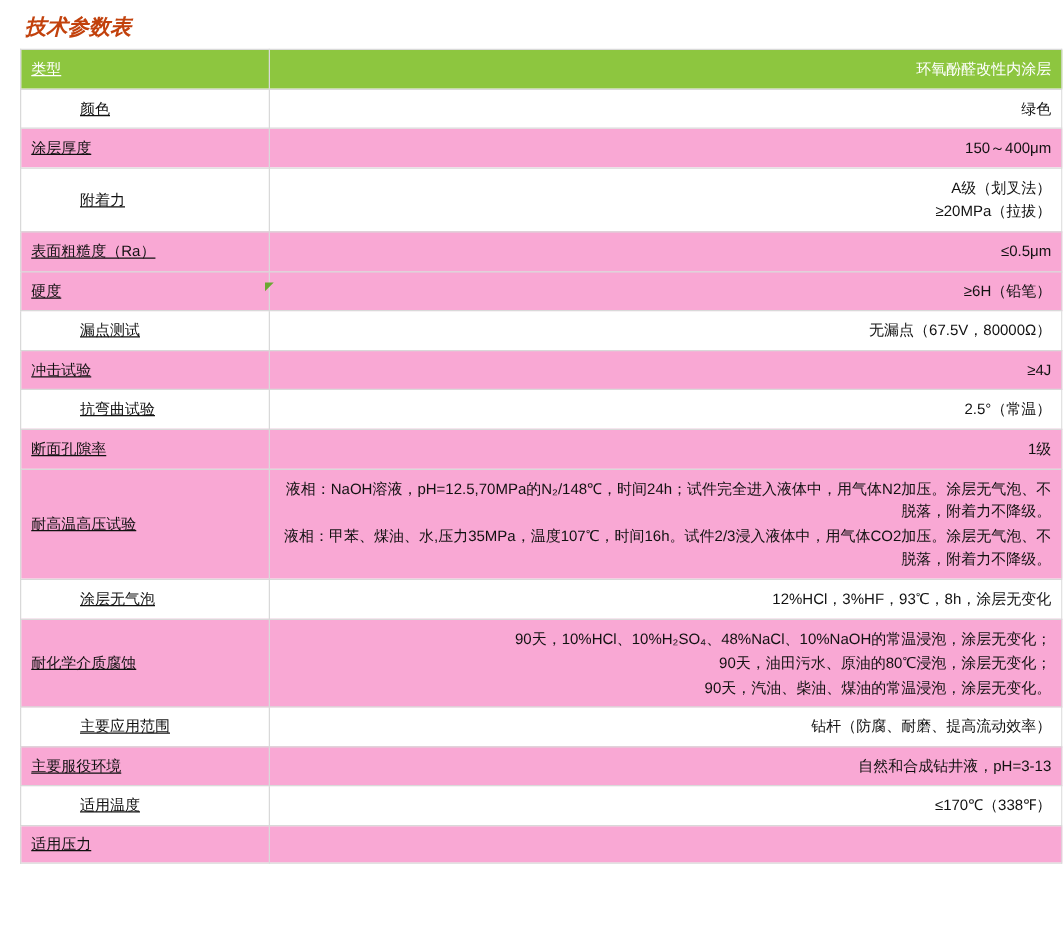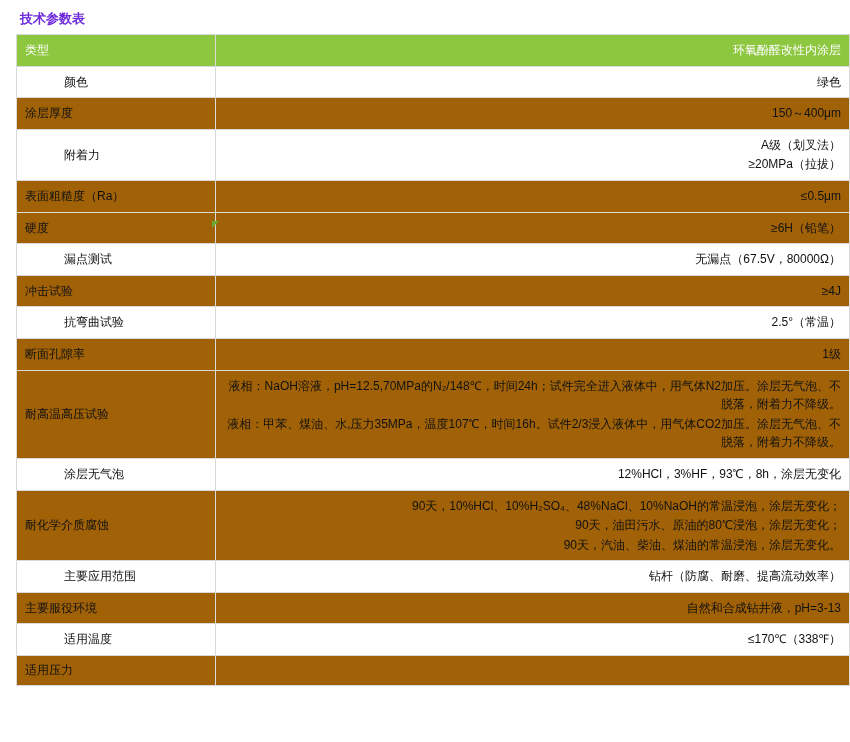--- a/index.html
+++ b/index.html
@@ -15,47 +15,49 @@
     color: #111111;
     overflow: hidden;
   }
   .page {
     padding: 8px 8px 0 8px;
     box-sizing: border-box;
     width: 850px;
   }
   .section-title {
     font-weight: bold;
-    font-size: 13px;
-    color: #6d28d9;
+    font-size: 17px;
+    color: #c2410c;
     margin: 2px 0 6px 12px;
+    font-style: italic;
   }
   table {
     border-collapse: collapse;
     width: 834px;
     margin-left: 8px;
     table-layout: fixed;
   }
   table.spec td {
     border: 1px solid #d9d9d9;
     padding: 5px 8px;
     vertical-align: middle;
     line-height: 1.55;
     font-size: 12px;
   }
   table.spec td.label {
     width: 182px;
+    text-decoration: underline;
   }
   tr.header td {
     background: #8dc63f;
     color: #ffffff;
     font-weight: normal;
   }
   tr.shade td {
-    background: #a16207;
+    background: #f9a8d4;
   }
   tr.plain td {
     background: #ffffff;
     padding-left: 47px;
   }
   .multiline div {
     margin: 1px 0;
     text-align: right;
   }
   .hard-note {

